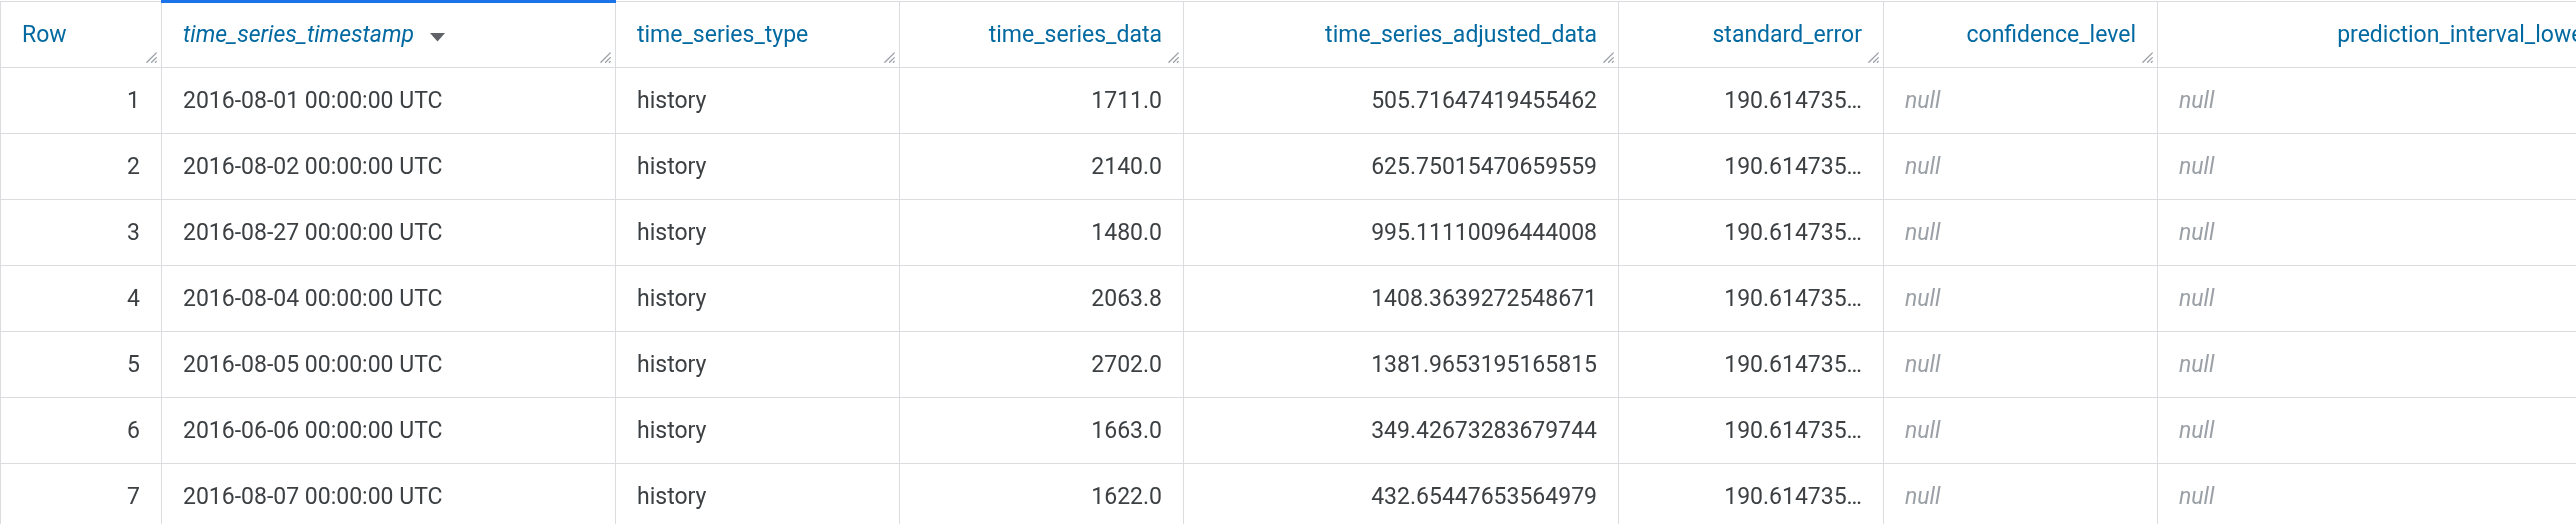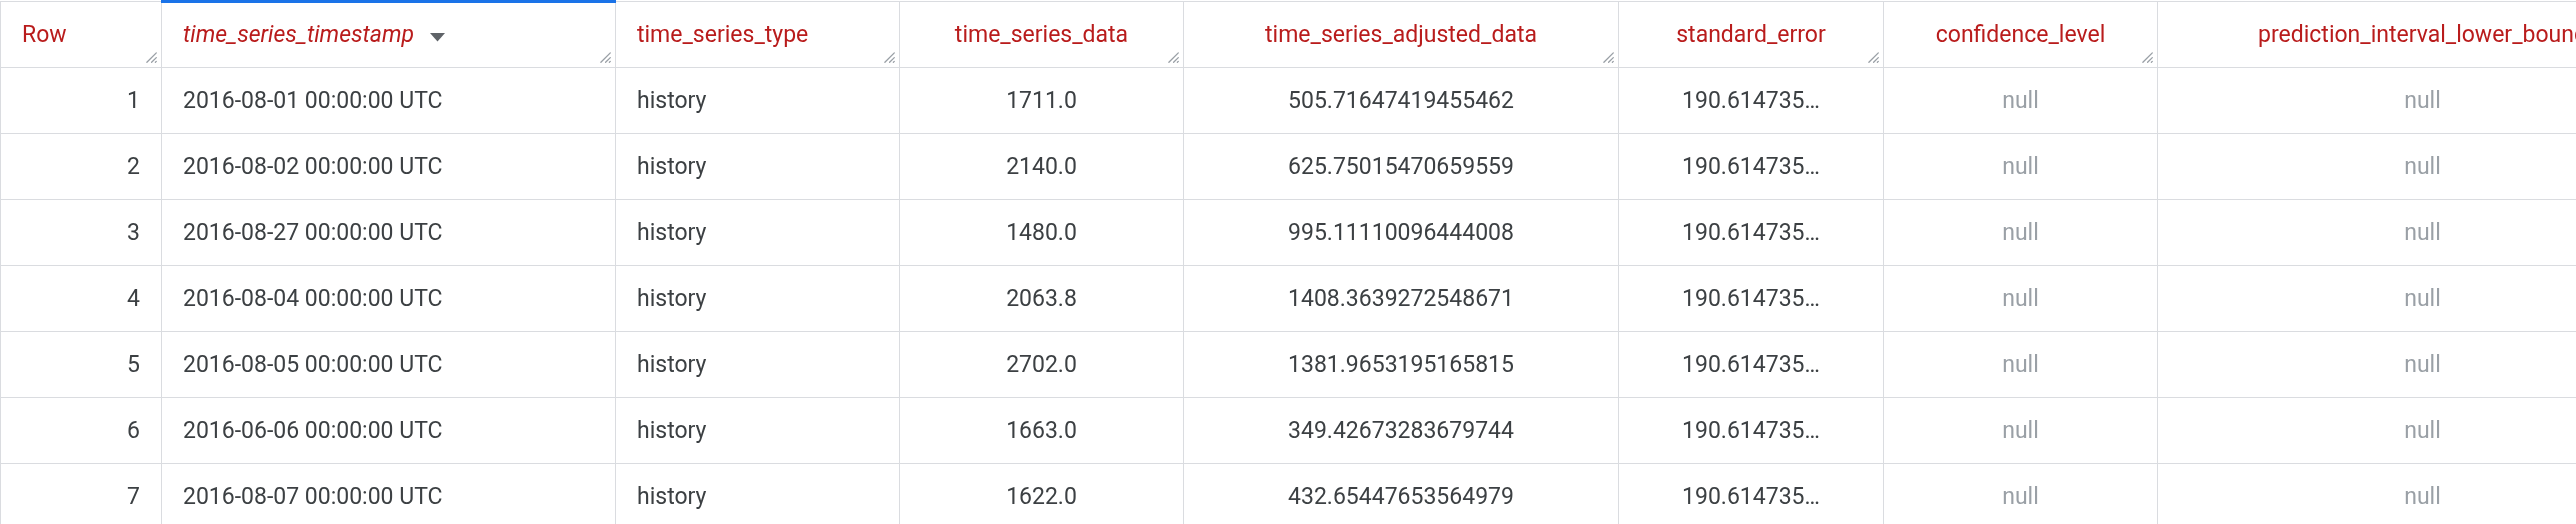--- a/index.html
+++ b/index.html
@@ -24,31 +24,31 @@
     height: 66px;
     padding: 0 21px;
     vertical-align: middle;
     white-space: nowrap;
     overflow: hidden;
     text-overflow: ellipsis;
     position: relative;
   }
   th {
     font-weight: 400;
-    color: #b91c1c;
+    color: #0369a1;
     text-align: left;
     background: #fff;
     user-select: none;
   }
   th.active {
     border-top: 3.8px solid #1a73e8;
     font-style: italic;
   }
   th.num, td.num {
-    text-align: center;
+    text-align: right;
   }
   th .resize-grip {
     position: absolute;
     right: 2.8px;
     bottom: 2.8px;
     width: 13.2px;
     height: 13.2px;
     cursor: col-resize;
   }
   th .resize-grip svg {
@@ -57,21 +57,22 @@
   th .sort-arrow {
     display: inline-block;
     margin-left: 9.5px;
     vertical-align: middle;
   }
   td.rownum {
     text-align: right;
     color: #3c4043;
   }
   td.nullcell {
-    text-align: center;
+    text-align: left;
+    font-style: italic;
     color: #9aa0a6;
   }
   col.c-row   { width: 161px; }
   col.c-ts    { width: 454px; }
   col.c-type  { width: 284px; }
   col.c-data  { width: 284px; }
   col.c-adj   { width: 435px; }
   col.c-se    { width: 265px; }
   col.c-conf  { width: 274px; }
   col.c-pilb  { width: 530px; }

